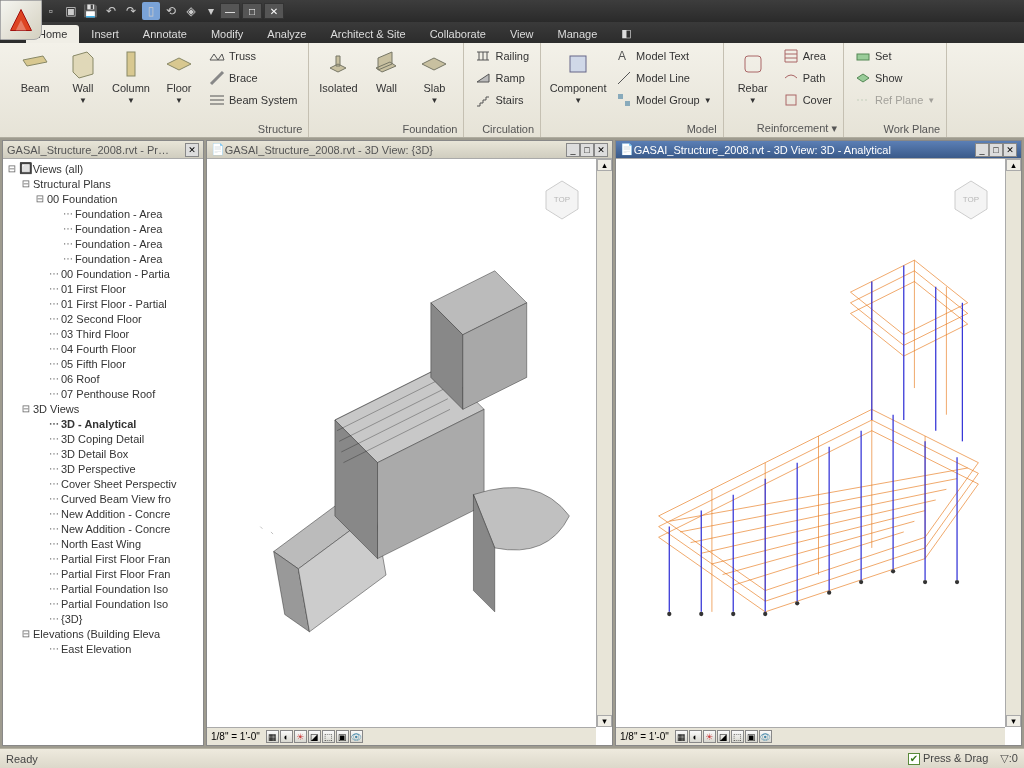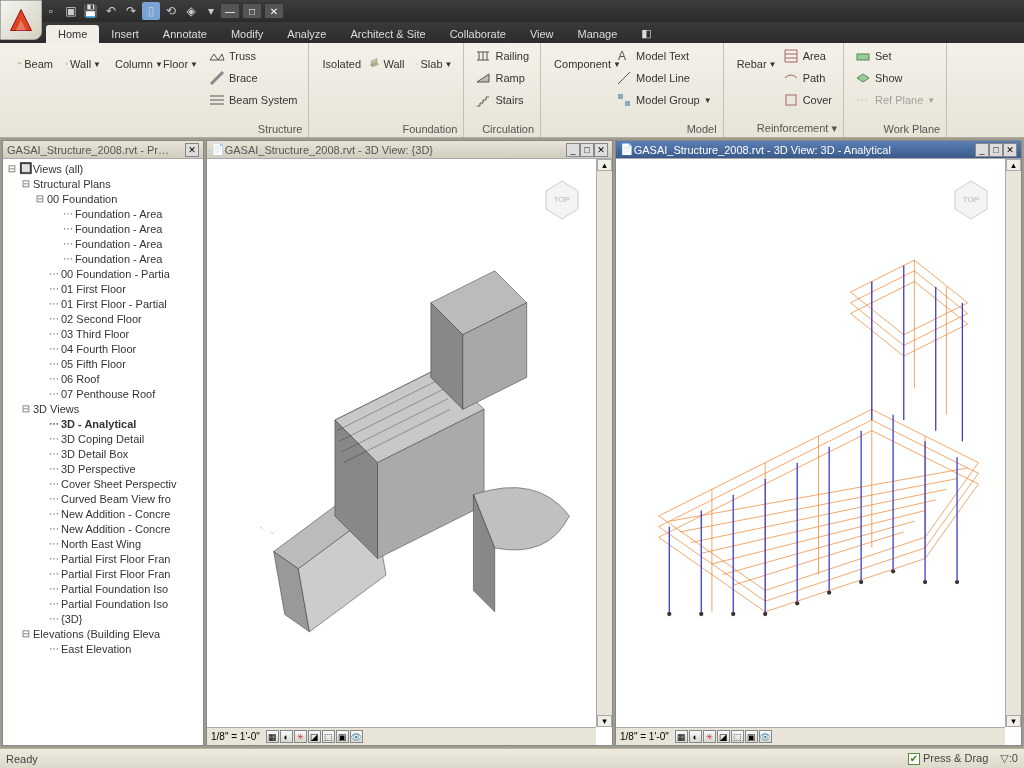--- a/index.html
+++ b/index.html
@@ -5,28 +5,28 @@
 * { margin: 0; padding: 0; box-sizing: border-box; font-family: "Segoe UI", Tahoma, sans-serif; }
 body { width: 1024px; height: 768px; background: #d8d5cc; overflow: hidden; font-size: 11px; }
 .titlebar { height: 22px; background: linear-gradient(#3d3d3d,#2a2a2a); color: #fff; display: flex; align-items: center; padding: 0 2px; }
 .qat { display: flex; align-items: center; gap: 2px; margin-left: 40px; }
 .qat button { width: 18px; height: 18px; background: transparent; border: none; color: #ccc; font-size: 12px; cursor: pointer; }
 .titlebar-text { flex: 1; text-align: center; font-size: 12px; color: #ddd; }
 .window-controls { display: flex; gap: 2px; }
 .window-controls button { width: 20px; height: 16px; background: #555; border: 1px solid #333; color: #fff; font-size: 10px; }
 .app-button { position: absolute; top: 0; left: 0; width: 42px; height: 40px; background: linear-gradient(135deg,#f5f5f0,#d4d0c0); border-radius: 0 0 8px 0; border: 1px solid #aaa; display: flex; align-items: center; justify-content: center; z-index: 5; }
 .app-button svg { width: 28px; height: 28px; }
-.tabs { height: 21px; background: linear-gradient(#3a3a3a,#2c2c2c); display: flex; align-items: flex-end; padding-left: 46px; gap: 0; }
+.tabs { height: 21px; background: linear-gradient(#3a3a3a,#2c2c2c); display: flex; align-items: flex-end; padding-left: 26px; gap: 0; }
 .tab { padding: 3px 12px; color: #ddd; font-size: 11px; cursor: pointer; border-radius: 3px 3px 0 0; }
 .tab.active { background: #f0eee6; color: #333; }
 .ribbon { height: 95px; background: linear-gradient(#f3f1e9,#e6e3d7); border-bottom: 1px solid #b0ada0; display: flex; padding-left: 6px; }
 .panel { border-right: 1px solid #c5c0b2; padding: 2px 6px 0 6px; display: flex; flex-direction: column; }
 .panel-body { flex: 1; display: flex; align-items: flex-start; gap: 2px; }
 .panel-label { text-align: right; font-size: 11px; color: #555; padding: 2px 0; }
-.big-btn { display: flex; flex-direction: row; align-items: center; gap: 2px; padding: 2px 4px; width: 46px; border: 1px solid transparent; border-radius: 3px; cursor: pointer; }
+.big-btn { display: flex; flex-direction: column; align-items: center; gap: 2px; padding: 2px 4px; width: 46px; border: 1px solid transparent; border-radius: 3px; cursor: pointer; }
 .big-btn .ic { width: 32px; height: 32px; display: flex; align-items: center; justify-content: center; }
 .big-btn span { font-size: 11px; color: #333; }
 .small-btn { display: flex; align-items: center; gap: 4px; padding: 1px 4px; border: 1px solid transparent; border-radius: 2px; cursor: pointer; font-size: 11px; color: #333; height: 22px; }
 .small-btn .ic { width: 16px; height: 16px; }
 .vcol { display: flex; flex-direction: column; gap: 0; }
 .workspace { position: absolute; top: 138px; left: 0; right: 0; bottom: 20px; background: #9e9b8f; display: flex; padding: 2px; gap: 2px; }
 .browser { width: 202px; background: #fff; border: 1px solid #888; display: flex; flex-direction: column; }
 .pane-title { height: 18px; background: linear-gradient(#e8e5d8,#d0cdbf); border-bottom: 1px solid #aaa; font-size: 11px; padding: 2px 4px; display: flex; align-items: center; color: #555; white-space: nowrap; overflow: hidden; }
 .pane-title.active { background: linear-gradient(#5b7fb5,#3a5a8a); color: #fff; }
 .pane-ctrl { margin-left: auto; display: flex; gap: 0; }

